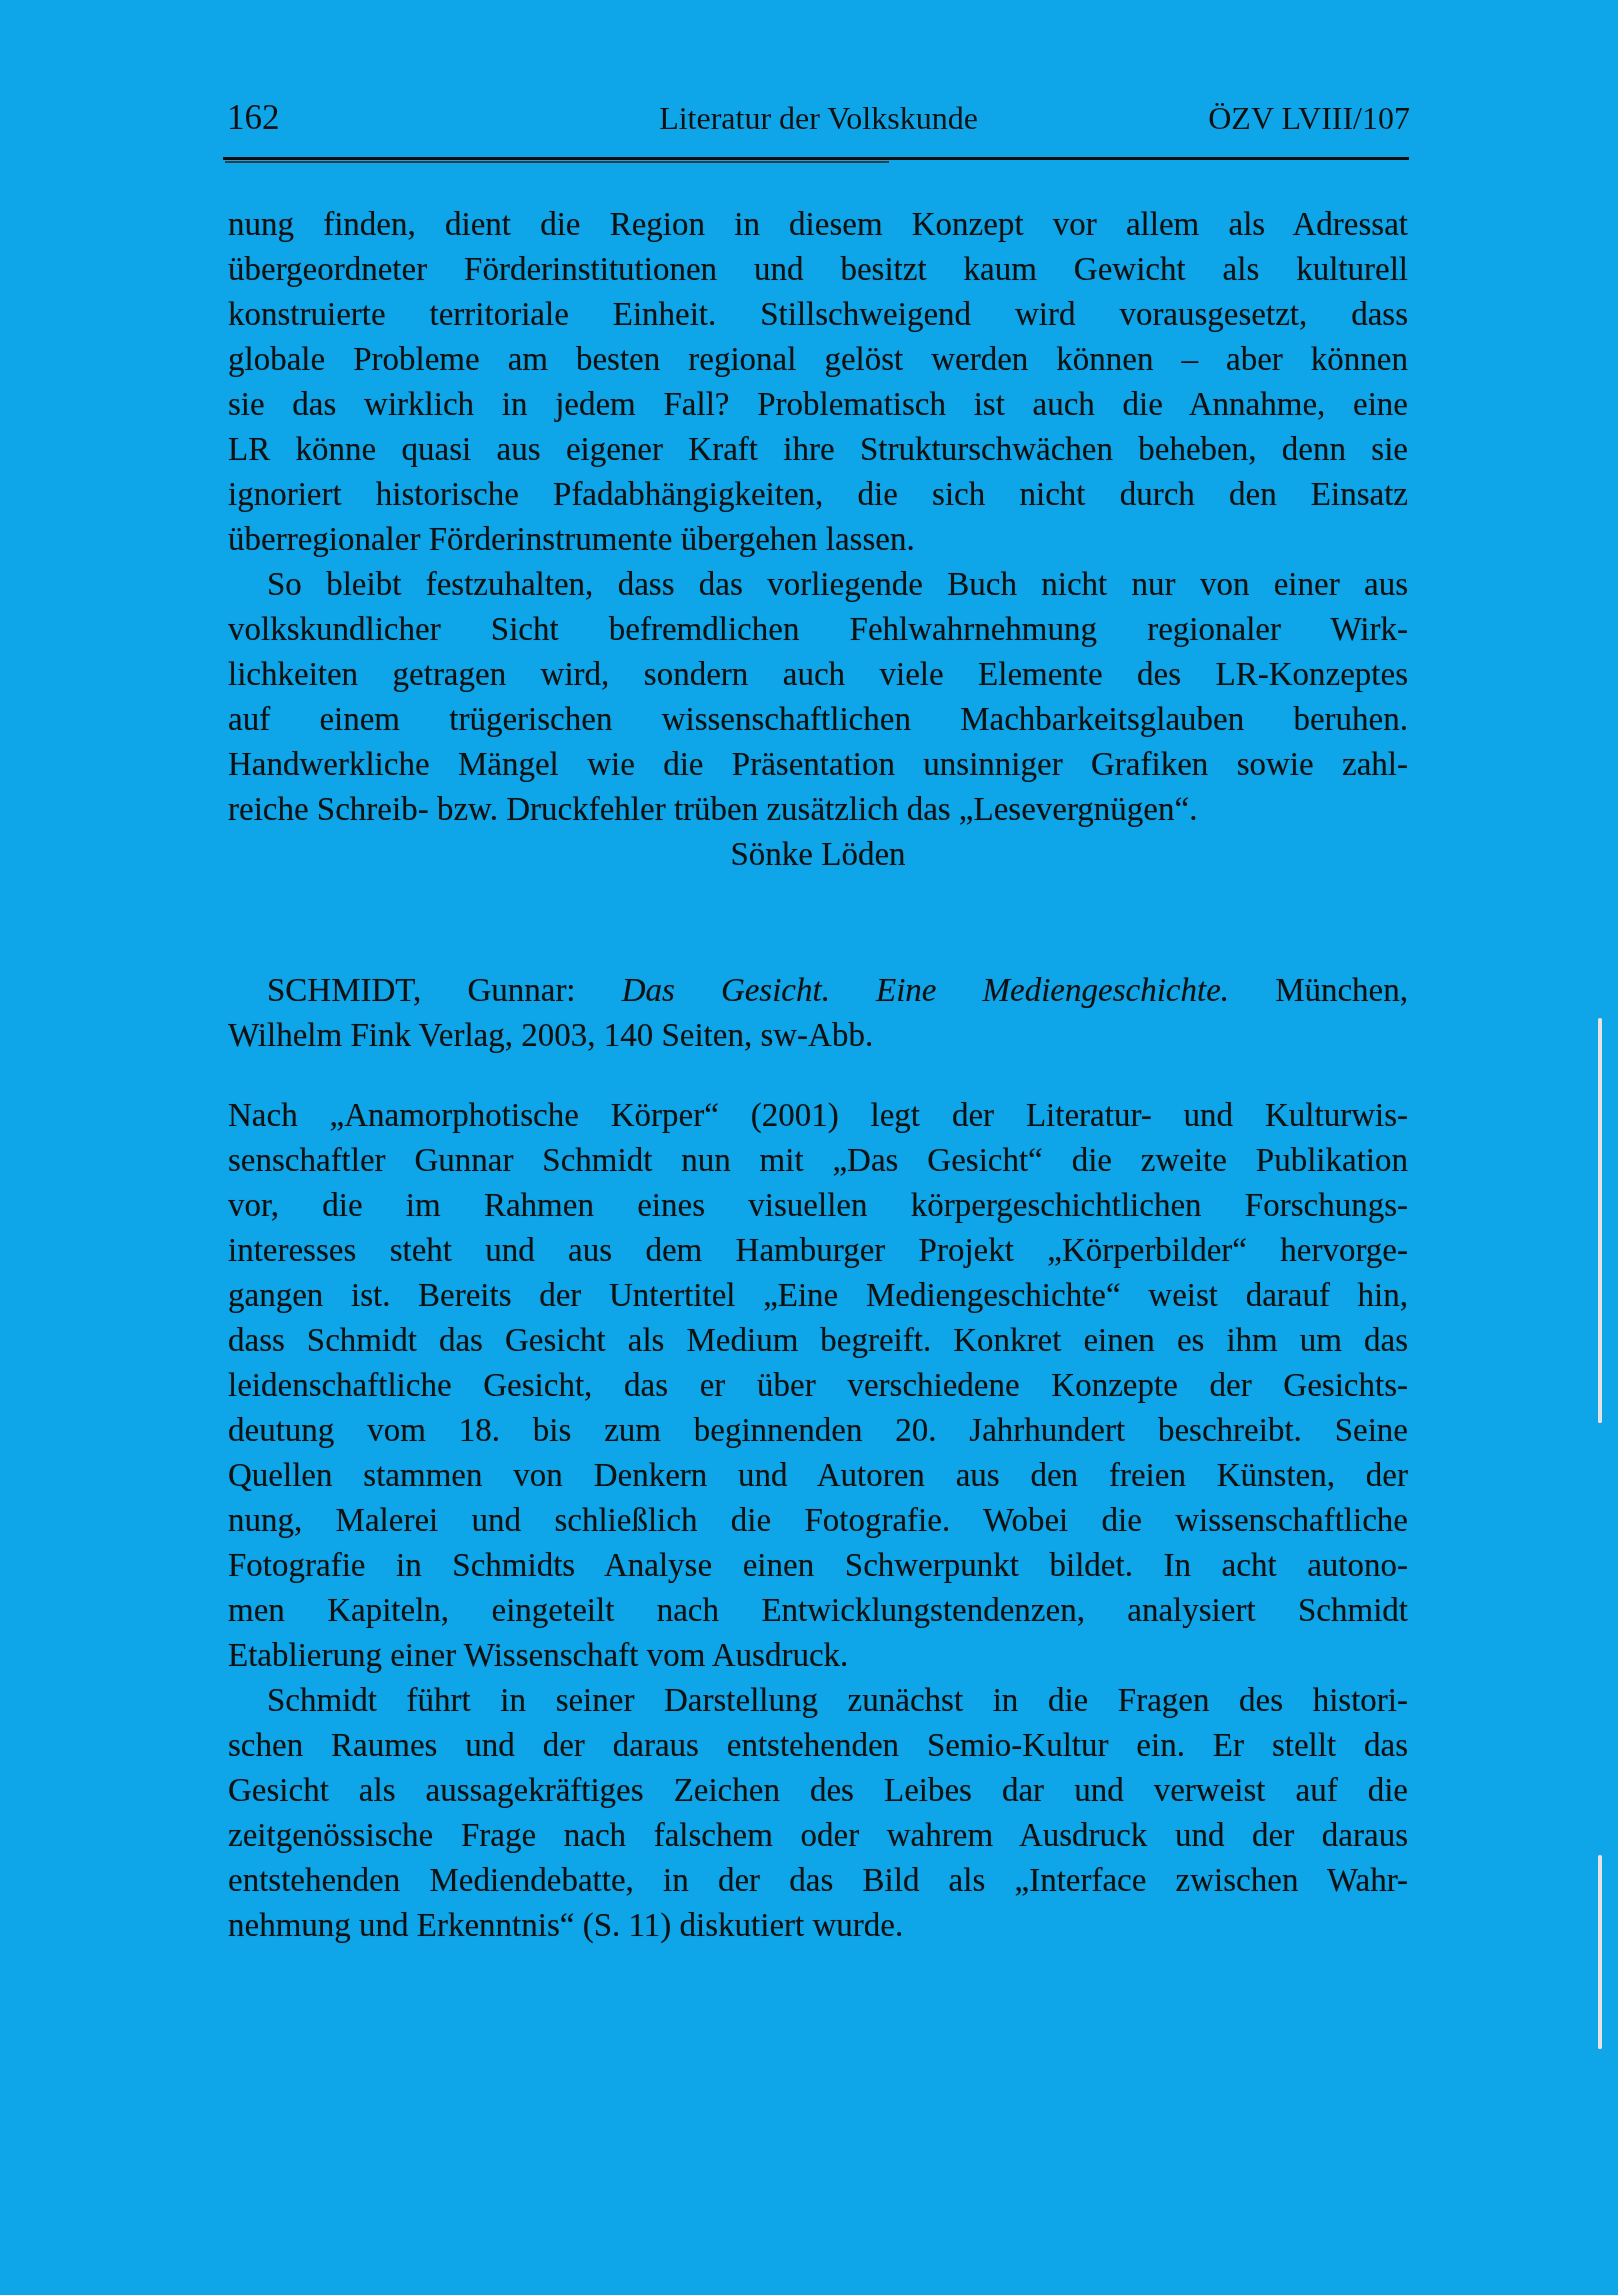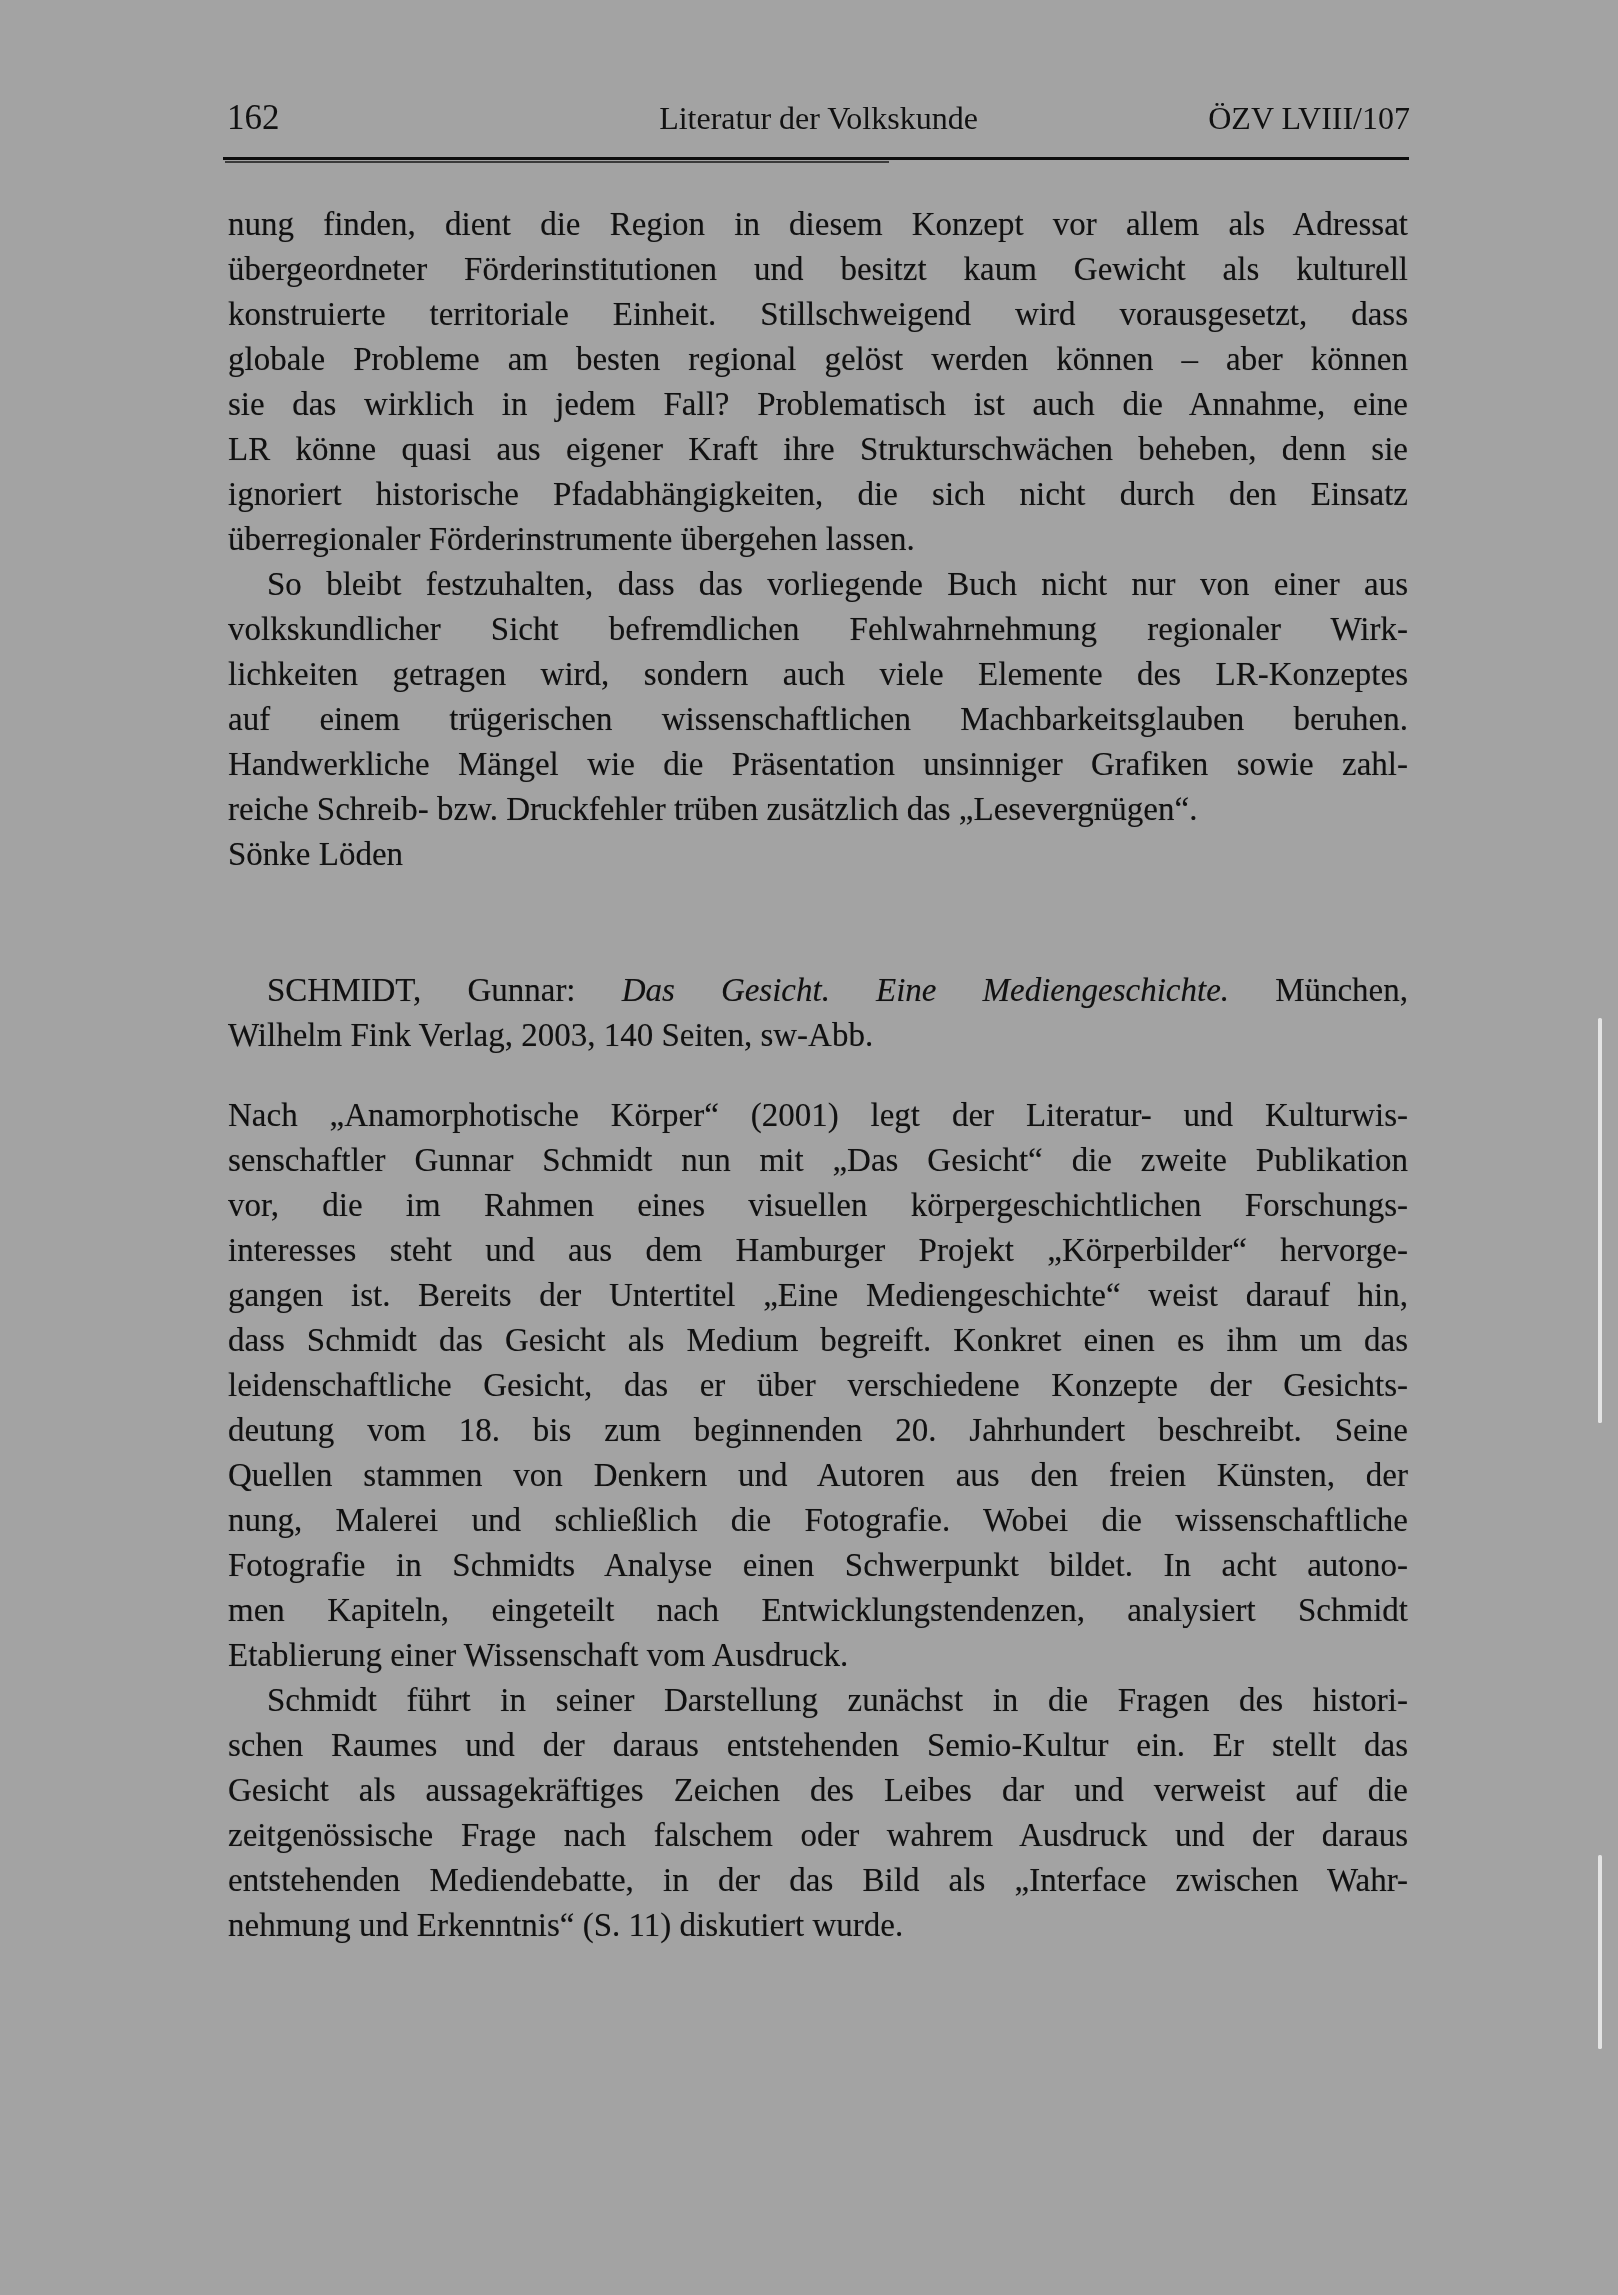--- a/index.html
+++ b/index.html
@@ -4,21 +4,21 @@
 <style>
   html, body {
     margin: 0;
     padding: 0;
     background: #ffffff;
   }
   .page {
     position: relative;
     width: 1618px;
     height: 2295px;
-    background: #a3a3a3;
+    background: #0ea5e9;
     font-family: "Liberation Serif", "DejaVu Serif", serif;
     color: #111111;
     overflow: hidden;
   }
   
   .running-header {
     position: absolute;
     left: 227px;
     top: 97px;
     width: 1183px;
@@ -67,21 +67,21 @@
   .line.last {
     text-align-last: left;
   }
   .para.indent .line:first-child {
     text-indent: 39px;
   }
   .citation { margin-top: 91px; }
   .citation .line:first-child { text-indent: 39px; }
   .italic { font-style: italic; }
   .signature {
-    text-align: left;
+    text-align: center;
   }
   .review-body { margin-top: 35px; }
   
   .scan-artifact {
     position: absolute;
     width: 4px;
     background: #e4e4e4;
     border-radius: 1.6px;
   }
   .scan-artifact.a1 { left: 1598px; top: 1018px; height: 405px; }

